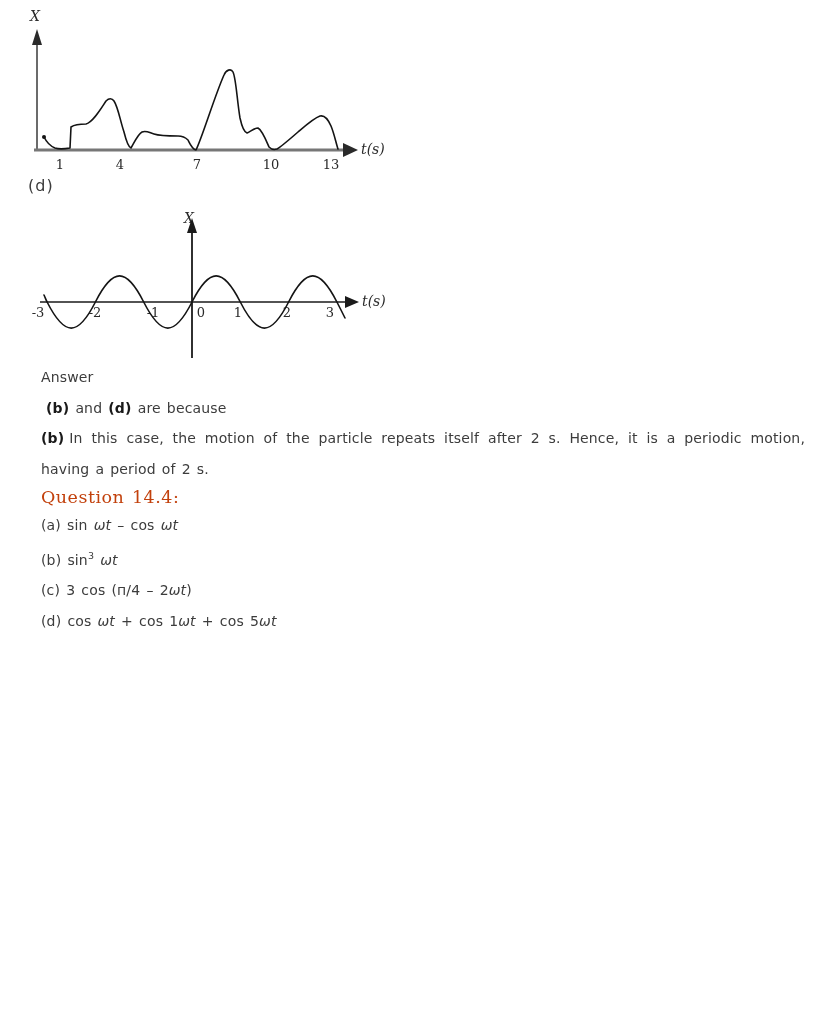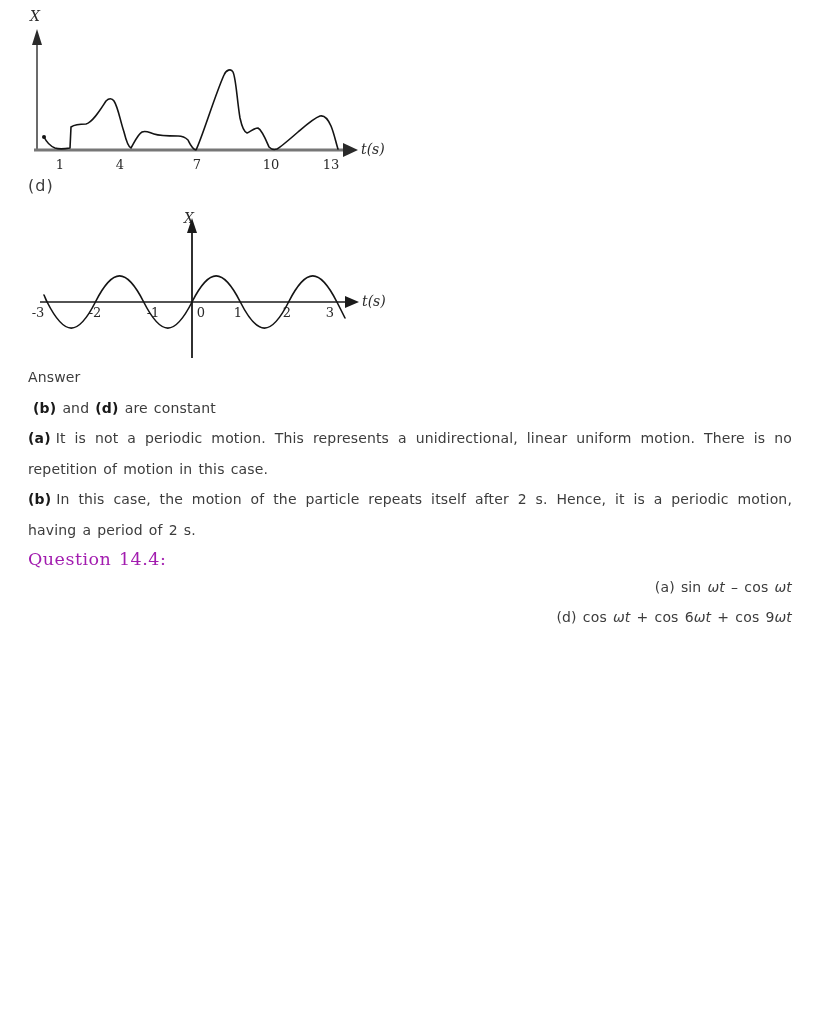--- a/index.html
+++ b/index.html
@@ -19,45 +19,45 @@
   .fig-caption {
     position: absolute;
     left: 28px;
     top: 176px;
     font-size: 16px;
     letter-spacing: 1px;
     color: #3c3c3c;
   }
   .text-block {
     position: absolute;
-    left: 28px;
+    left: 41px;
     top: 362px;
     width: 764px;
     font-size: 14px;
     line-height: 30.6px;
     word-spacing: 1.5px;
     letter-spacing: 0.15px;
   }
   .text-block p { margin: 0; text-align: justify; }
   .answer-heading { text-align: left; }
   .summary-line { padding-left: 5px; text-align: left !important; }
   .bmark { font-weight: bold; color: #191919; }
   .pmark { font-weight: bold; color: #191919; padding-right: 5px; }
   .q-heading {
     margin-top: 29px;
     font-family: "DejaVu Serif", serif;
     font-size: 17.5px;
     line-height: 26px;
     letter-spacing: 0.5px;
-    color: #a21caf;
+    color: #c2410c;
     text-align: left !important;
   }
   .q-text { margin-top: 6px !important; }
   .fn-list { list-style: none; }
-  .fn-item { line-height: 30.6px; text-align: right; }
+  .fn-item { line-height: 30.6px; text-align: left; }
   .fn-item .formula sup { font-size: 9.5px; }
   svg text { fill: #2a2a2a; }
   .tick { font-family: "DejaVu Serif", serif; font-size: 13px; }
   .axlabel { font-family: "DejaVu Serif", serif; font-style: italic; font-size: 14px; }
 </style>
 </head>
 <body>
 
 <div class="page">
 
@@ -124,29 +124,30 @@
          C161.3,131.8 174.4,131.8 192,97
          C209.6,62.2 222.7,62.2 240.3,97
          C257.9,131.8 271.0,131.8 288.6,97
          C306.2,62.2 319.3,62.2 336.9,97
          C339,101 342,107 345,113"></path>
   </svg>
 
   <div class="text-block">
     <div class="answer-heading">Answer</div>
 
-    <p class="summary-line"><span class="bmark">(b)</span><span> and </span><span class="bmark">(d)</span><span> are constant</span></p>
+    <p class="summary-line"><span class="bmark">(b)</span><span> and </span><span class="bmark">(d)</span><span> are because</span></p>
 
-    <p><span class="pmark">(a)</span><span>It is not a periodic motion. This represents a unidirectional, linear uniform motion. There is no repetition of motion in this case.</span></p>
 
     <p><span class="pmark">(b)</span><span>In this case, the motion of the particle repeats itself after 2 s. Hence, it is a periodic motion, having a period of 2 s.</span></p>
 
 
 
     <p class="q-heading">Question 14.4:</p>
 
 
     <ul class="fn-list">
       <li class="fn-item"><span class="fmark">(a)</span> <span class="formula"><span>sin </span><span style="font-style: italic;">ωt</span><span> – cos </span><span style="font-style: italic;">ωt</span></span></li>
-      <li class="fn-item"><span class="fmark">(d)</span> <span class="formula"><span>cos </span><span style="font-style: italic;">ωt</span><span> + cos 6</span><span style="font-style: italic;">ωt</span><span> + cos 9</span><span style="font-style: italic;">ωt</span></span></li>
+      <li class="fn-item"><span class="fmark">(b)</span> <span class="formula"><span>sin</span><sup>3</sup><span> </span><span style="font-style: italic;">ωt</span></span></li>
+      <li class="fn-item"><span class="fmark">(c)</span> <span class="formula"><span>3 cos (п/4 – 2</span><span style="font-style: italic;">ωt</span><span>)</span></span></li>
+      <li class="fn-item"><span class="fmark">(d)</span> <span class="formula"><span>cos </span><span style="font-style: italic;">ωt</span><span> + cos 1</span><span style="font-style: italic;">ωt</span><span> + cos 5</span><span style="font-style: italic;">ωt</span></span></li>
     </ul>
   </div>
 </div>
 
 </body></html>

